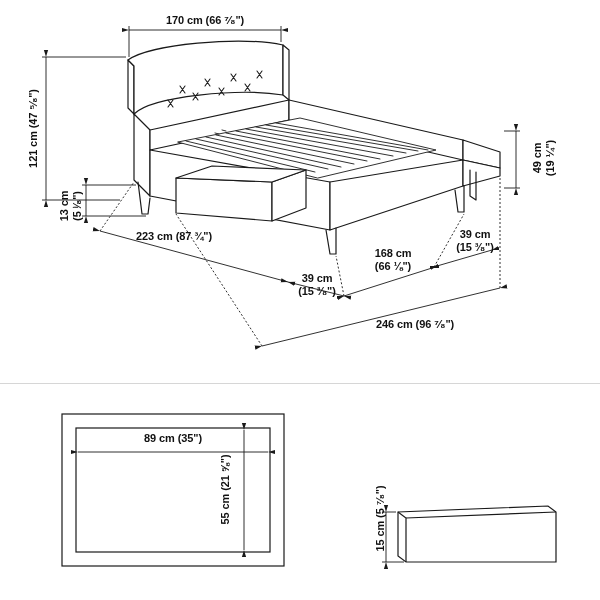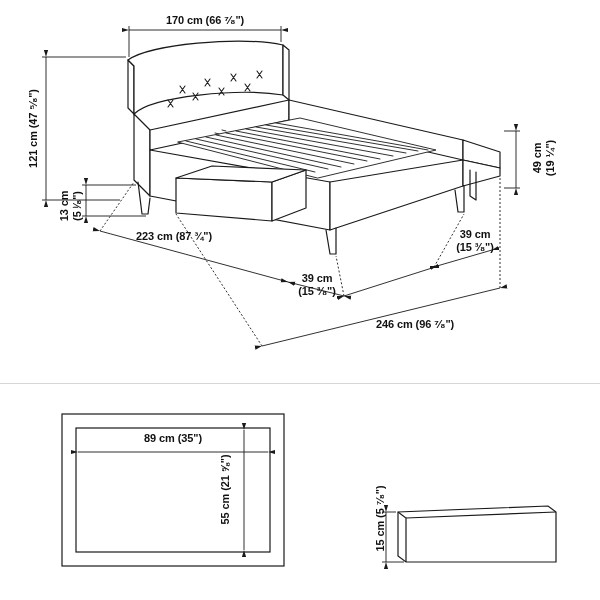--- a/index.html
+++ b/index.html
@@ -181,20 +181,22 @@
   <div class="dim-label rot-90" style="left:-37px; top:122px; width:140px;">121 cm (47 ⁵⁄₈")</div>
 
   <div class="dim-label rot-90" style="left:33px; top:193px; width:76px;">13 cm
 (5 ⁱ⁄₈")</div>
 
   <div class="dim-label" style="left:98px; top:230px; width:152px;">223 cm (87 ¾")</div>
 
   <div class="dim-label" style="left:282px; top:272px; width:70px;">39 cm
 (15 ³⁄₈")</div>
 
+  <div class="dim-label" style="left:358px; top:247px; width:70px;">168 cm
+(66 ⅛")</div>
 
   <div class="dim-label" style="left:440px; top:228px; width:70px;">39 cm
 (15 ³⁄₈")</div>
 
   <div class="dim-label" style="left:330px; top:318px; width:170px;">246 cm (96 ⁷⁄₈")</div>
 
   <div class="dim-label rot-90" style="left:508px; top:145px; width:72px;">49 cm
 (19 ¼")</div>
 
   <div class="dim-label" style="left:98px; top:432px; width:150px;">89 cm (35")</div>

